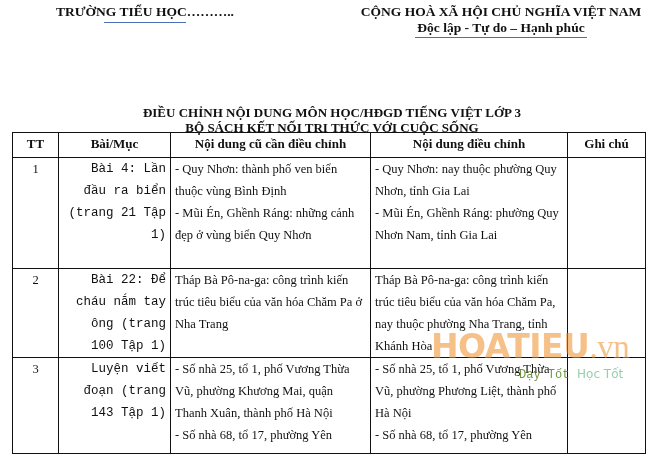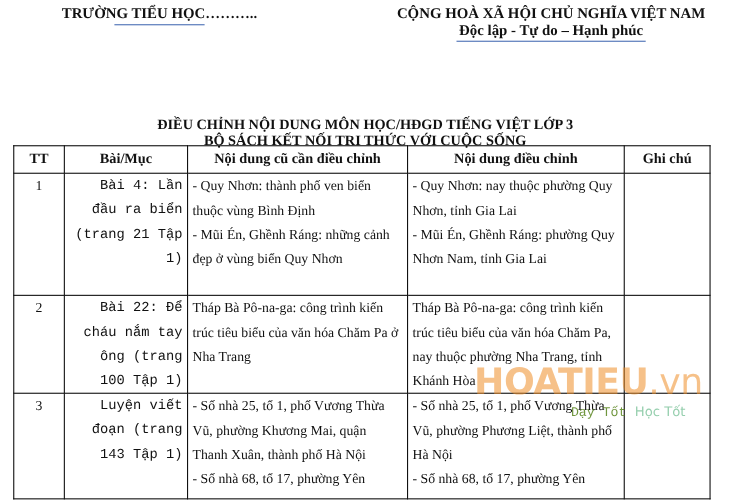--- a/index.html
+++ b/index.html
@@ -40,21 +40,21 @@
   td.c-bai { text-align: right; font-family: Liberation Mono, monospace; }
   td .line { display: block; }
   tr.r1 td { height: 110px; }
   tr.r2 td { height: 88px; }
   tr.r3 td { height: 95px; }
   .wm-logo {
     position: absolute; left: 431px; top: 330px; font-family: "DejaVu Sans", sans-serif;
     font-size: 33px; font-weight: bold; color: #f0902a; opacity: 0.55; letter-spacing: -0.5px;
     line-height: 34px; pointer-events: none;
   }
-  .wm-logo .dom { font-weight: normal; }
+  .wm-logo .dom { font-weight: normal; font-family: Liberation Serif, serif; }
   .wm-tag {
     position: absolute; left: 519px; top: 367px; font-family: "DejaVu Sans", sans-serif;
     font-size: 12px; line-height: 14px; pointer-events: none; opacity: 0.8;
   }
   .wm-tag .a { color: #4d7c0f; font-family: Liberation Mono, monospace; }
   .wm-tag .b { color: #7cc39a; }
 </style>
 </head>
 <body>
 

